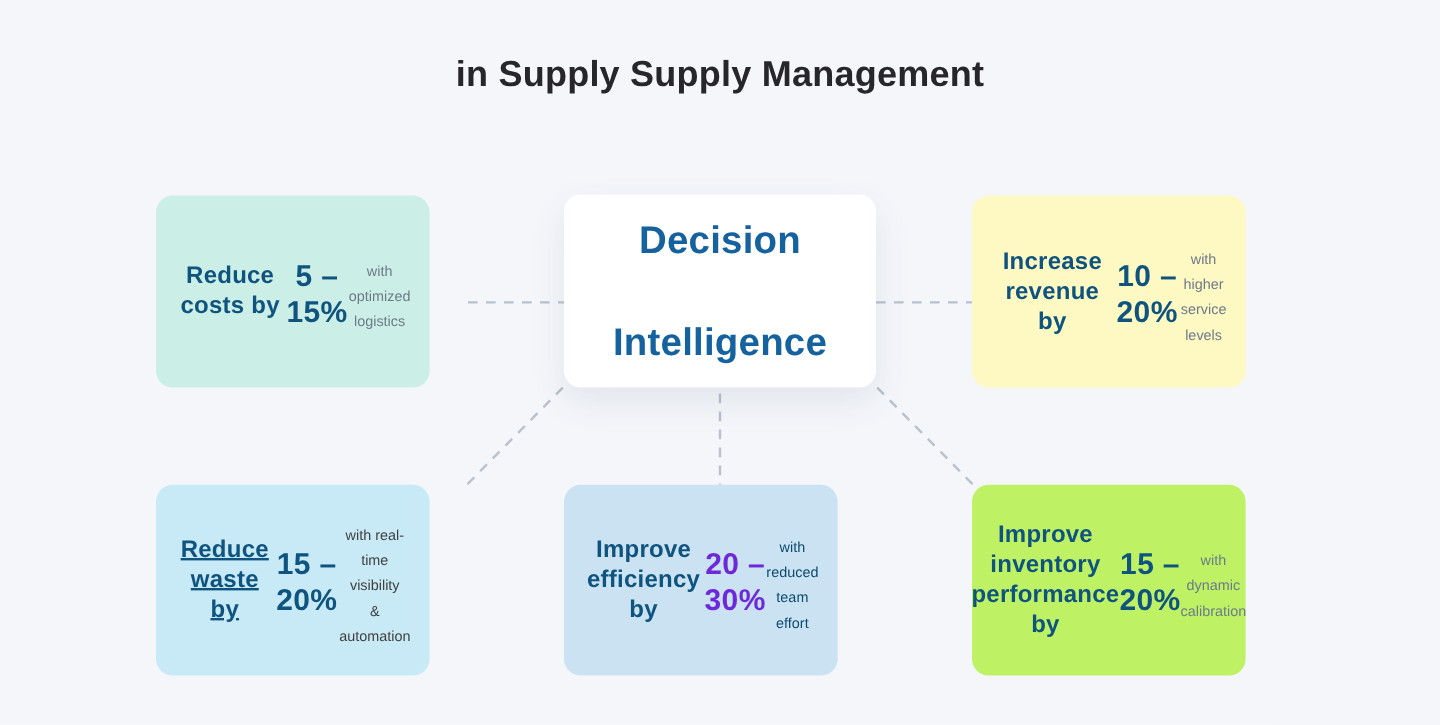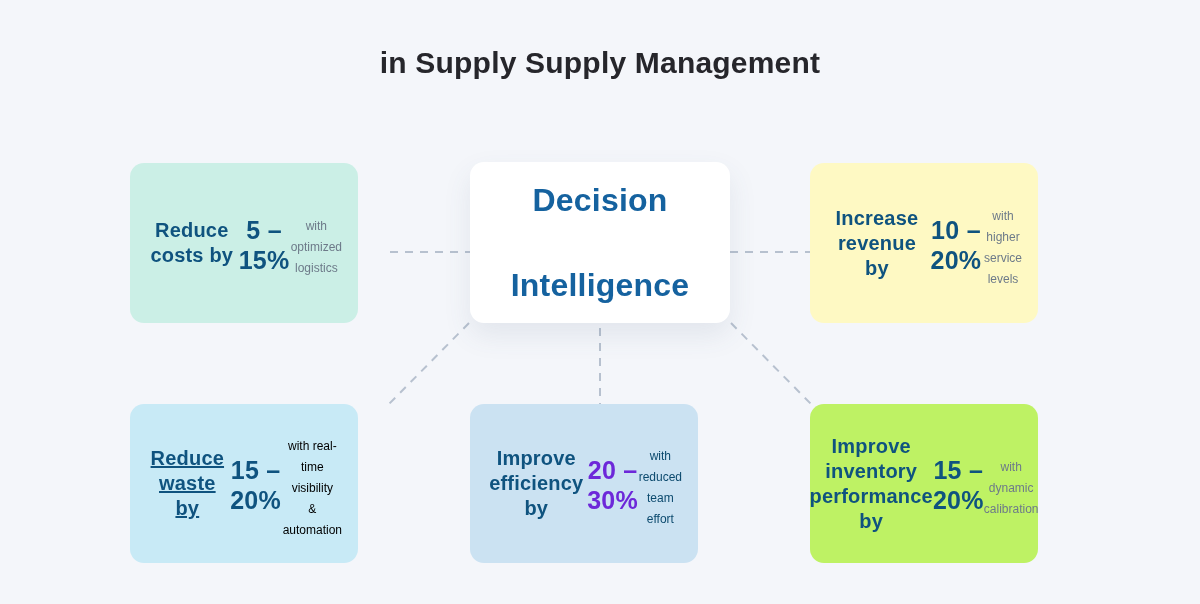--- a/index.html
+++ b/index.html
@@ -136,21 +136,21 @@
   <section class="card card-top-right" style="background-color: #fef9c3;">
     <div class="card-heading" style="color: rgb(15, 83, 127);">Increase revenue by</div>
     <div class="card-range" style="color: rgb(15, 83, 127);">10 – 20%</div>
     <div class="card-subtext" style="color: rgb(109, 122, 137);">with higher
 service levels</div>
   </section>
 
   <section class="card card-bottom-left" style="background-color: rgb(200, 234, 246);">
     <div class="card-heading" style="color: rgb(15, 83, 127); text-decoration: underline;">Reduce waste by</div>
     <div class="card-range" style="color: rgb(15, 83, 127);">15 – 20%</div>
-    <div class="card-subtext" style="color: #000000;">with real-time visibility
+    <div class="card-subtext" style="color: #404040;">with real-time visibility
 &amp; automation</div>
   </section>
 
   <section class="card card-bottom-mid" style="background-color: rgb(203, 226, 242);">
     <div class="card-heading" style="color: rgb(15, 83, 127);">Improve efficiency by</div>
     <div class="card-range" style="color: #6d28d9;">20 – 30%</div>
     <div class="card-subtext" style="color: #0c4a6e;">with reduced
 team effort</div>
   </section>
 

